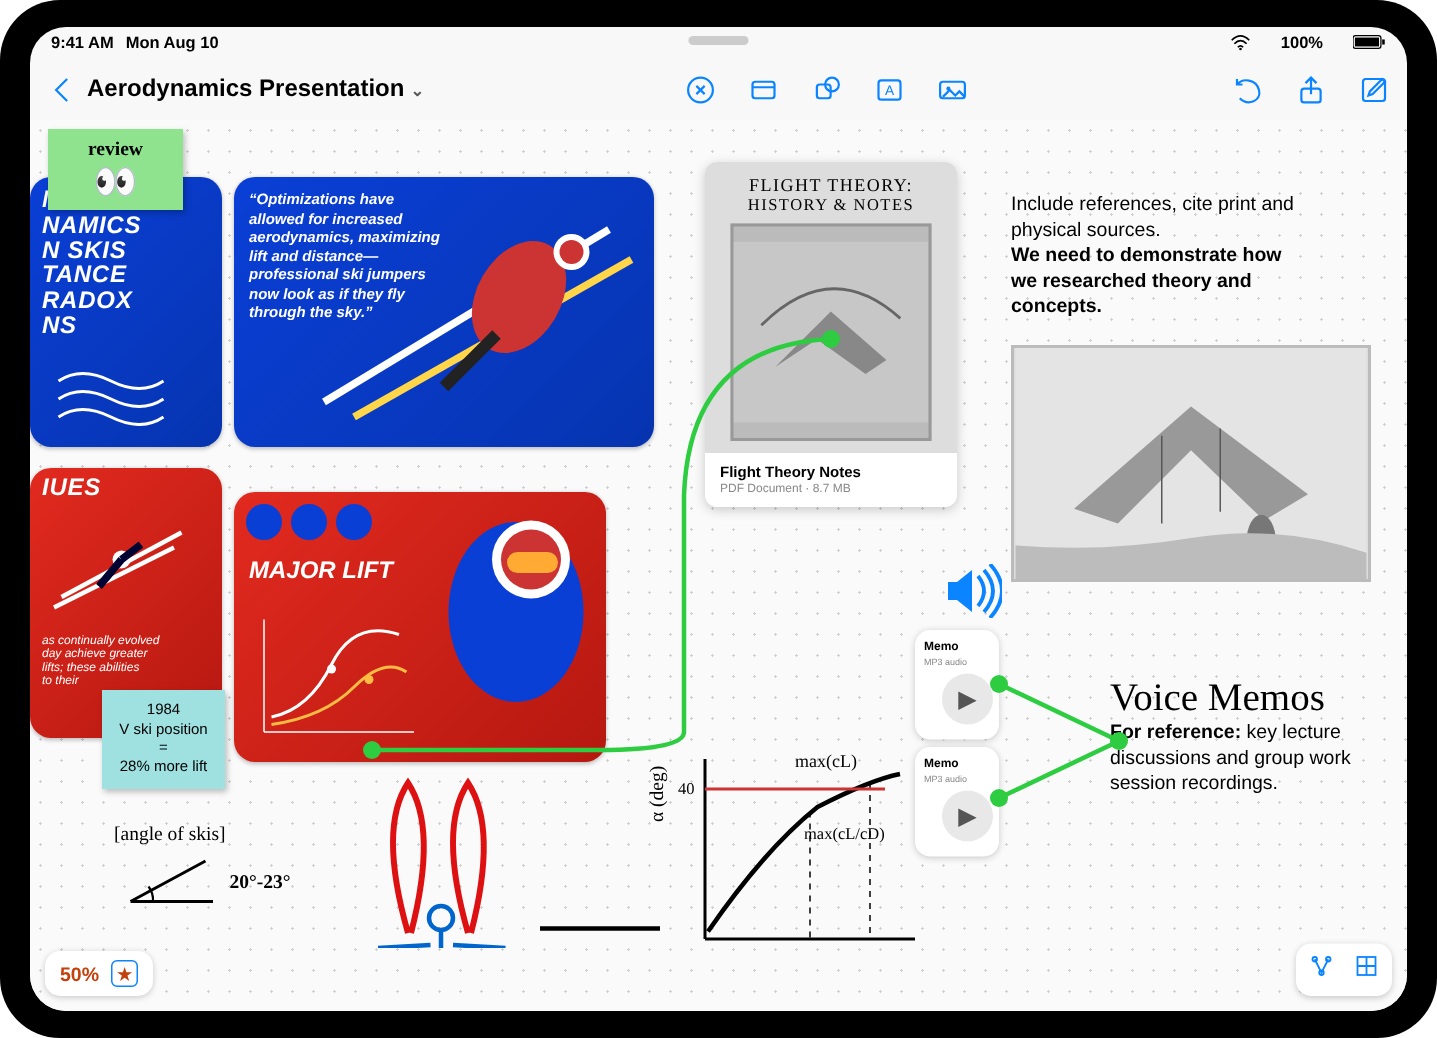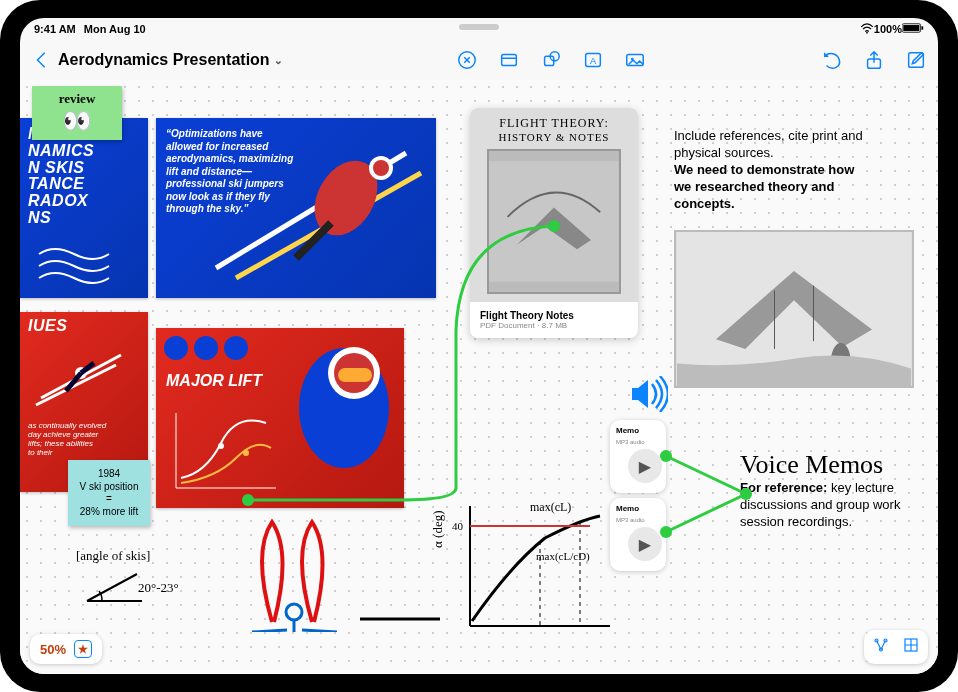--- a/index.html
+++ b/index.html
@@ -9,21 +9,21 @@
     padding: 18px 20px 18px 20px;
   }
   .screen {
     width: 100%; height: 100%; background: #f8f8f8; border-radius: 24px; position: relative; overflow: hidden;
   }
   
   .statusbar {
     height: 22px; display: flex; align-items: center; padding: 0 14px; font-size: 11px; font-weight: 600; color:#000;
   }
   .statusbar .left { flex: 1; display:flex; gap:8px; }
-  .statusbar .right { display:flex; align-items:center; gap:0;justify-content:flex-end; }
+  .statusbar .right { display:flex; align-items:center; gap:20px;justify-content:flex-end; }
   .pill { position:absolute; top:6px; left:50%; transform:translateX(-50%); width:40px; height:6px; background:#ccc; border-radius:3px;}
   
   .toolbar {
     height: 40px; display:flex; align-items:center; padding: 0 10px; gap:6px;
   }
   .tb-left { display:flex; align-items:center; gap:4px; flex:0 0 auto;}
   .tb-title { font-size:16px; font-weight:600; color:#000; display:flex; align-items:center; gap:4px;}
   .chev { font-size:11px; color:#555;}
   .tb-spacer { flex:1; }
   .tb-group { display:flex; gap:18px; align-items:center;}
@@ -32,21 +32,21 @@
   
   .canvas {
     position:absolute; top:62px; bottom:0; left:0; right:0;
     background-color:#fafafa;
     background-image: radial-gradient(#d0d0d0 0.8px, transparent 0.8px);
     background-size: 14px 14px;
     overflow:hidden;
   }
   .obj { position:absolute; }
   
-  .slide { border-radius:0; box-shadow: 0 1px 3px rgba(0,0,0,0.25); overflow:hidden; color:#fff; font-family: Arial, sans-serif;}
+  .slide { border-radius:14px; box-shadow: 0 1px 3px rgba(0,0,0,0.25); overflow:hidden; color:#fff; font-family: Arial, sans-serif;}
   .slide-blue { background: linear-gradient(135deg,#0a3fd6,#0634b0); }
   .slide-red { background: linear-gradient(135deg,#e22a1f,#b51810); }
   .slide-text-big { font-weight:900; font-style:italic; letter-spacing:.5px; padding:8px; font-size:16px; line-height:1.05;}
   .slide-quote { font-weight:700; font-style:italic; padding:10px 10px; font-size:10px; line-height:1.25;}
   .slide-waves { position:absolute; bottom:14px; left:14px; }
   .slide-major { position:relative; font-weight:900; font-style:italic; font-size:14px;}
   .skier-img {position:absolute; inset:0;}
   
   .sticky { background:#8fe38f; font-family: "Comic Sans MS", cursive; font-size:13px; font-weight:700; display:flex; flex-direction:column; align-items:center; justify-content:center; box-shadow: 1px 2px 4px rgba(0,0,0,0.25);}
   .sticky.blue { background:#9fe0e0; font-family: Arial; font-weight:500; font-size:10px; text-align:center; line-height:1.25;}
@@ -316,21 +316,21 @@
           <b>For reference:</b>
           <span>key lecture discussions and group work session recordings.</span>
         </div>
       </div>
 
       <div class="obj hand-small" style="left:56px;top:468px;">[angle of skis]</div>
       <svg class="obj" style="left:62px;top:486px;" width="70" height="40" viewBox="0 0 70 40">
         <path d="M5 35 H60 M5 35 L55 8" stroke="#000" stroke-width="2" fill="none"></path>
         <path d="M20 35 A15 15 0 0 0 17 25" stroke="#000" stroke-width="1.5" fill="none"></path>
       </svg>
-      <div class="obj hand-small" style="left:118px;top:500px;font-weight:400;">20°-23°</div>
+      <div class="obj hand-small" style="left:133px;top:500px;font-weight:700;">20°-23°</div>
 
       <svg class="obj" style="left:222px;top:432px;" width="110" height="120" viewBox="0 0 110 120">
         <path d="M30 110 Q10 40 30 10 Q50 40 32 110 M70 110 Q50 40 70 10 Q90 40 72 110" stroke="#d11" stroke-width="4" fill="none"></path>
         <circle cx="52" cy="100" r="8" fill="none" stroke="#06c" stroke-width="3"></circle>
         <path d="M52 108 L52 120 M45 118 L10 120 M60 118 L95 120" stroke="#06c" stroke-width="3"></path>
       </svg>
       <svg class="obj" style="left:340px;top:530px;" width="80" height="18">
           <line x1="0" y1="9" x2="80" y2="9" stroke="#000" stroke-width="3"></line>
         </svg>
 

